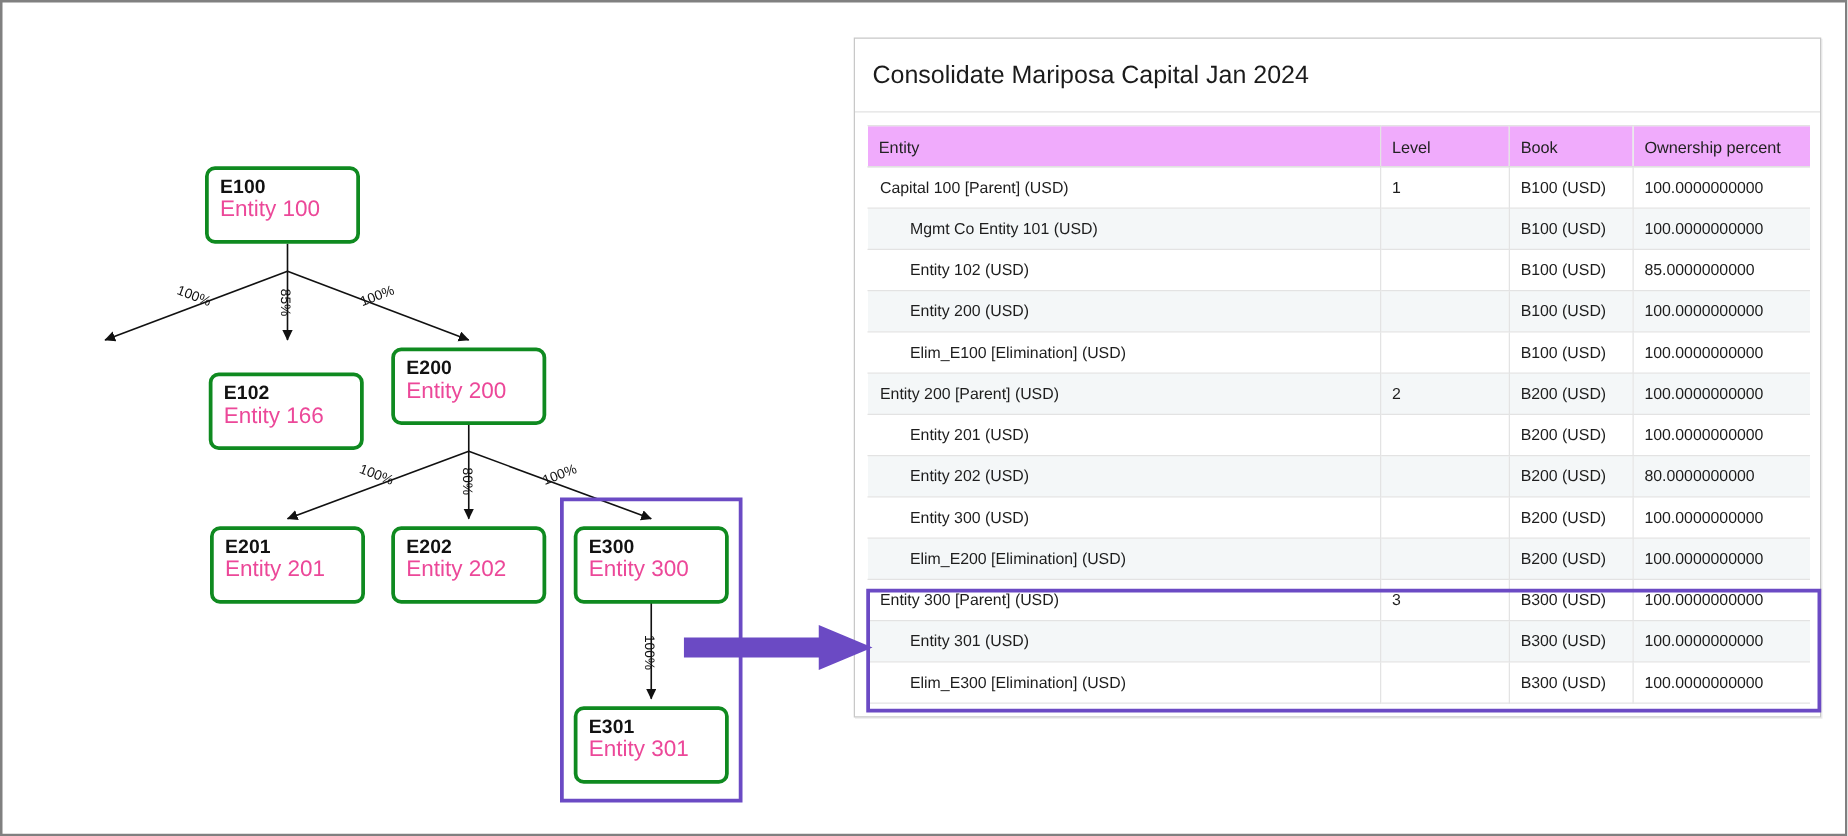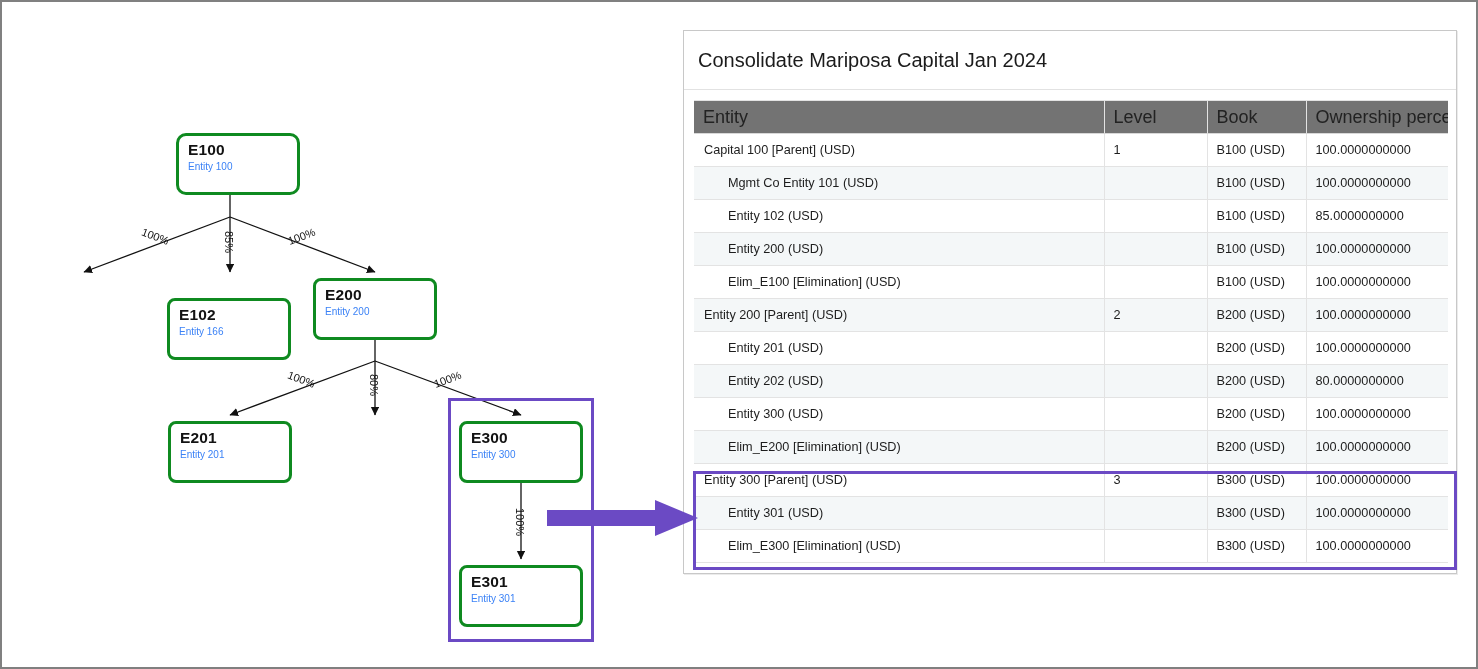--- a/index.html
+++ b/index.html
@@ -9,23 +9,23 @@
 
   
   #diagram{position:absolute;left:0;top:0;width:660px;height:665px;}
   #svg-edges{position:absolute;left:0;top:0;width:660px;height:665px;}
 
   .node{position:absolute;box-sizing:border-box;background:#ffffff;
         border:3px solid #0f8a20;border-radius:8px;width:124px;height:62px;
         padding:5px 9px 0 9px;z-index:3;}
   .node .code{font-size:15.5px;font-weight:bold;color:#121212;line-height:17px;
               letter-spacing:.1px;}
-  .node .name{font-size:10px;color:#3b82f6;line-height:14.5px;margin-top:2px;}
-
-  .n-e100{left:174px;top:131px;border-radius:10px;}
+  .node .name{font-size:18px;color:#ec4899;line-height:14.5px;margin-top:2px;}
+
+  .n-e100{left:162px;top:131px;}
   .n-e101{left:20px; top:276px;}
   .n-e102{left:165px;top:276px;margin-top:20px;}
   .n-e200{left:311px;top:276px;}
   .n-e201{left:166px;top:419px;}
   .n-e202{left:311px;top:419px;}
   .n-e300{left:457px;top:419px;}
   .n-e301{left:457px;top:563px;}
 
   #group-box{position:absolute;left:446px;top:396px;width:146px;height:244px;
              box-sizing:border-box;border:3px solid #6b4ac4;background:transparent;z-index:2;}
@@ -39,22 +39,22 @@
         box-shadow:1px 1px 0 rgba(0,0,0,.08);}
   #card-title{height:58px;display:flex;align-items:center;padding:0 14px;
               font-size:20px;color:#1b1b1b;border-bottom:1px solid #e2e2e2;
               white-space:nowrap;}
 
   #grid{position:absolute;left:10px;top:69px;width:754px;}
   table{border-collapse:collapse;width:754px;table-layout:fixed;font-size:12.7px;color:#1d1d1d;}
   th,td{height:33px;padding:0 9px;box-sizing:border-box;border-bottom:1px solid #e3e3e3;
         border-right:1px solid #e3e3e3;overflow:hidden;white-space:nowrap;
         vertical-align:middle;font-weight:normal;}
-  th{background:#737373;border-top:1px solid #e3e3e3;border-bottom:1px solid #d8d8d8;
-     text-align:left;font-size:18px;color:#222;}
+  th{background:#f0abfc;border-top:1px solid #e3e3e3;border-bottom:1px solid #d8d8d8;
+     text-align:left;font-size:13px;color:#222;}
   th:last-child,td:last-child{border-right:none;}
   th.num,td.num{text-align:left;}
   tr.alt td{background:#f4f7f8;}
   tr.plain td{background:#ffffff;}
   td.ent{padding-left:10px;}
   td.ent.ind{padding-left:34px;}
 
   #row-highlight{position:absolute;left:691px;top:469px;width:764px;height:99px;
                  box-sizing:border-box;border:3px solid #6b4ac4;pointer-events:none;z-index:6;}
 
@@ -107,20 +107,24 @@
       <div class="code">E102</div>
       <div class="name">Entity 166</div>
     </div>
     <div class="node n-e200">
       <div class="code">E200</div>
       <div class="name">Entity 200</div>
     </div>
     <div class="node n-e201">
       <div class="code">E201</div>
       <div class="name">Entity 201</div>
+    </div>
+    <div class="node n-e202">
+      <div class="code">E202</div>
+      <div class="name">Entity 202</div>
     </div>
     <div class="node n-e300">
       <div class="code">E300</div>
       <div class="name">Entity 300</div>
     </div>
     <div class="node n-e301">
       <div class="code">E301</div>
       <div class="name">Entity 301</div>
     </div>
   </div>

